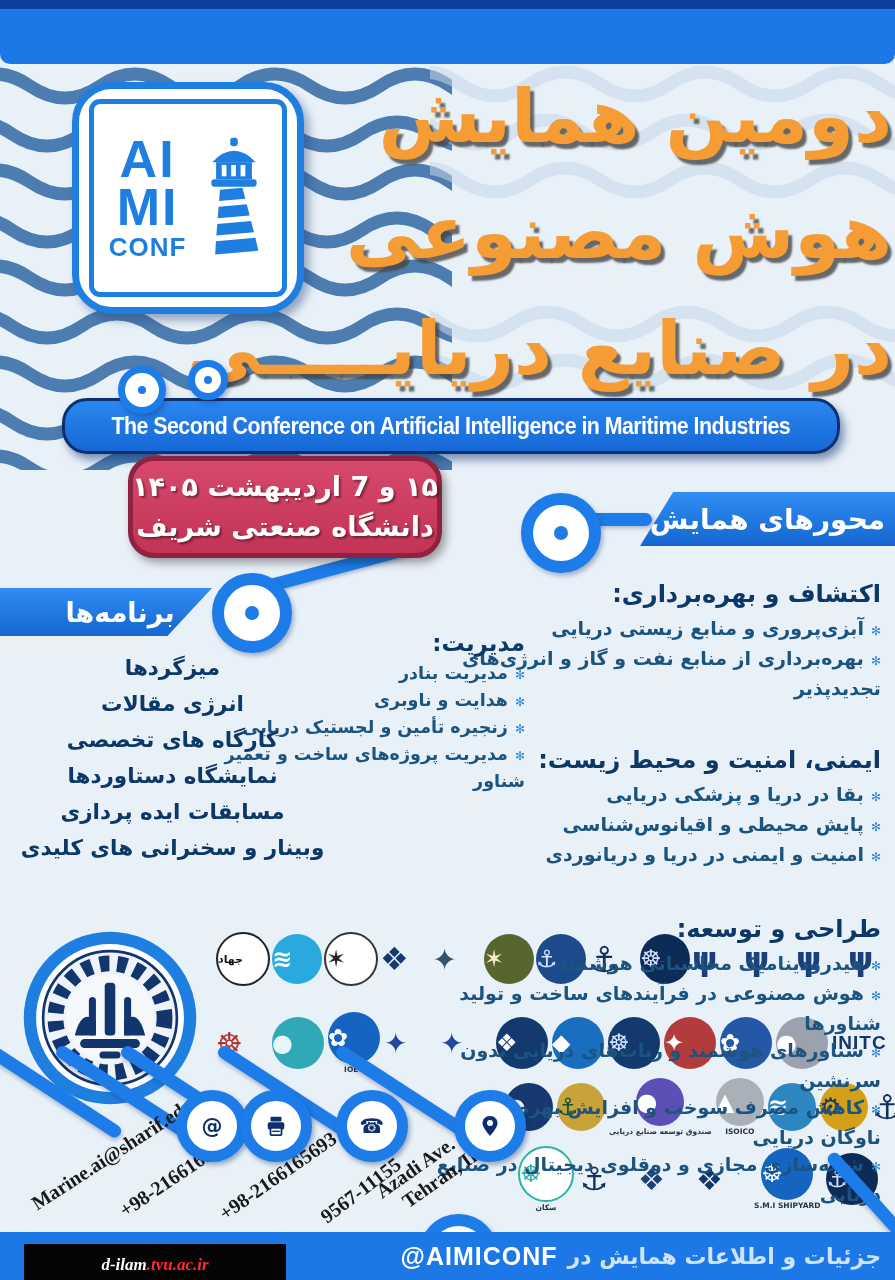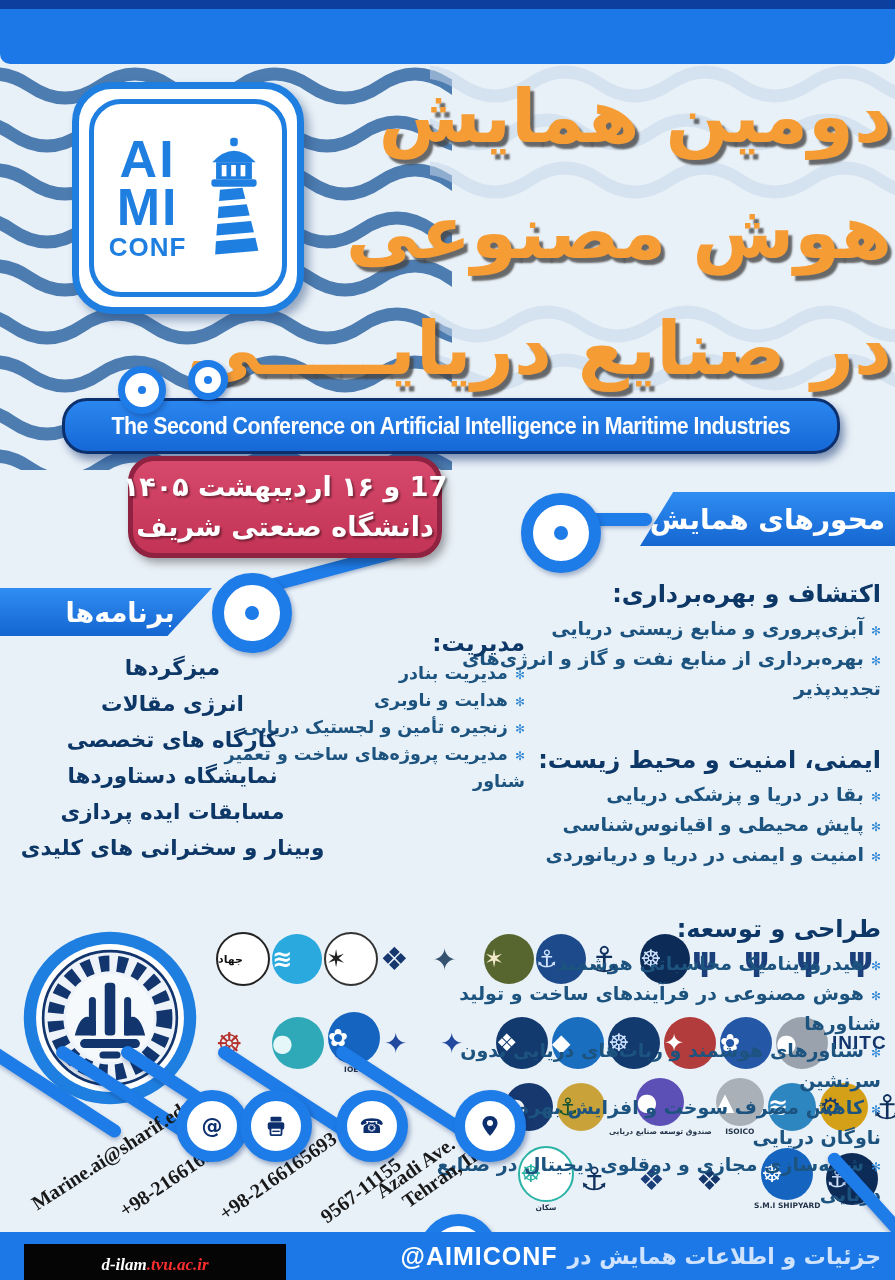--- a/index.html
+++ b/index.html
@@ -13,21 +13,21 @@
     border-radius:0 0 10px 10px;z-index:4;}
 
   
   .waves{z-index:1;}
 
   
   .aimi{left:72px;top:82px;width:218px;height:218px;background:#fff;
     border:7px solid #1f7fe0;border-radius:40px;
     box-shadow:5px 6px 10px rgba(40,70,120,.45);z-index:6;
     display:flex;align-items:center;justify-content:center;}
-  .aimi-inner{width:188px;height:188px;border:5px solid #1f7fe0;border-radius:32px;
+  .aimi-inner{width:188px;height:188px;border:5px solid #1f7fe0;border-radius:11px;
     display:flex;align-items:center;justify-content:space-evenly;background:#fff;}
   .aimi-letters{display:flex;flex-direction:column;align-items:center;line-height:.92;
     color:#1f7fe0;font-family:"Liberation Sans","DejaVu Sans",sans-serif;font-weight:800;}
   .aimi-l1,.aimi-l2{font-size:52px;letter-spacing:2px;}
   .aimi-l3{font-size:26px;letter-spacing:1px;margin-top:4px;}
 
   
   .title-fa{left:290px;top:58px;width:598px;direction:rtl;text-align:right;
     padding-left:4px;color:#f59c35;font-weight:800;font-size:74px;line-height:116px;
     text-shadow:4px 5px 2px rgba(70,70,70,.8);z-index:5;white-space:nowrap;}
@@ -175,21 +175,21 @@
     <div>دومین همایش</div>
     <div>هوش مصنوعی</div>
     <div>در صنایع دریایـــــی</div>
   </div>
 
   <div class="abs en-banner">
     <span>The Second Conference on Artificial Intelligence in Maritime Industries</span>
   </div>
 
   <div class="abs date-badge">
-    <div>17 و ۱۶ اردیبهشت ۱۴۰۵</div>
+    <div>۱۵ و 7 اردیبهشت ۱۴۰۵</div>
     <div>دانشگاه صنعتی شریف</div>
   </div>
 
   <div class="node node-sm" style="left:118px;top:366px;width:34px;height:34px;"></div>
   <div class="node node-sm" style="left:188px;top:360px;width:26px;height:26px;"></div>
 
   <div class="trace" style="left:560px;top:513px;width:92px;"></div>
   <div class="node" style="left:521px;top:493px;width:56px;height:56px;"></div>
   <div class="ribbon ribbon-topics">
     <span>محورهای همایش</span>

